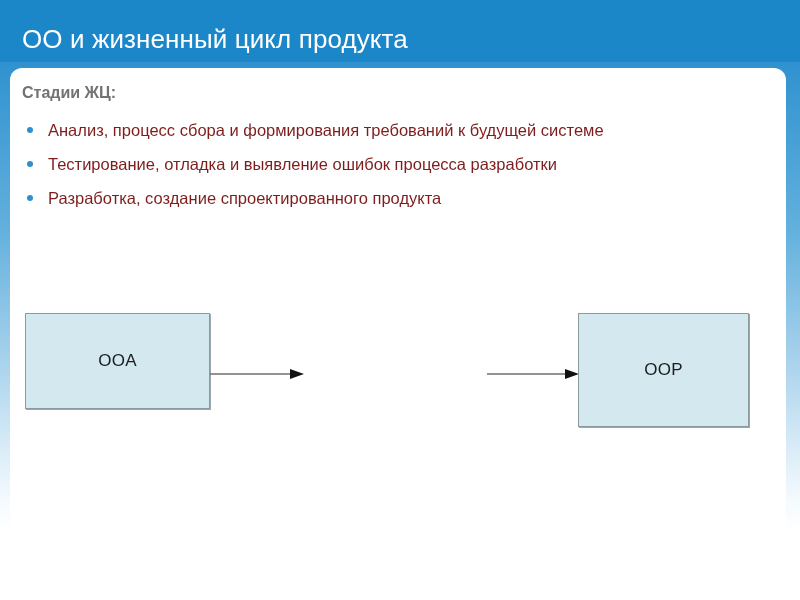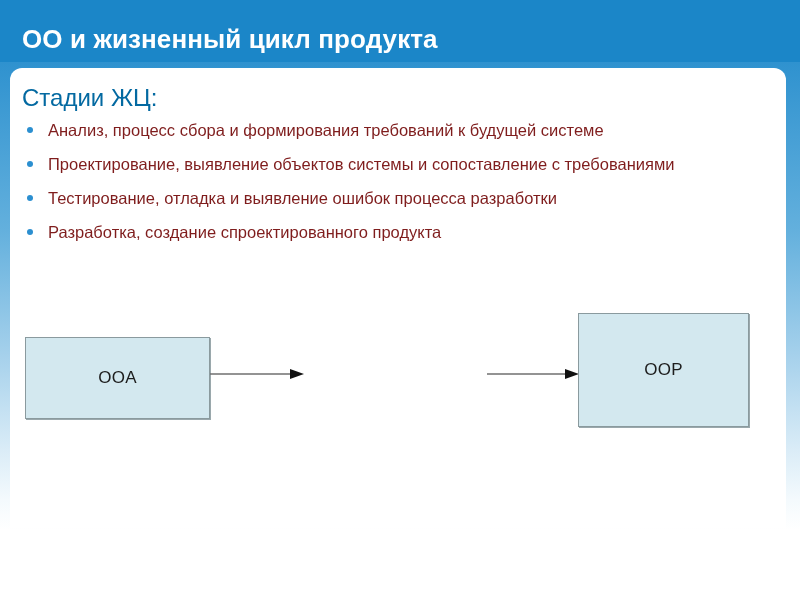--- a/index.html
+++ b/index.html
@@ -37,43 +37,44 @@
     top: 0;
     width: 800px;
     height: 62px;
   }
   .slide-title {
     position: absolute;
     left: 22px;
     top: 24px;
     color: #ffffff;
     font-size: 26px;
-    font-weight: 700;
+    font-weight: 400;
     letter-spacing: 0.1px;
     white-space: nowrap;
   }
 
   
   .content-panel {
     position: absolute;
     left: 10px;
     top: 68px;
     width: 776px;
     height: 460px;
     background: #ffffff;
     border-radius: 12px 12px 0 0;
   }
 
   .panel-heading {
     position: absolute;
     left: 12px;
     top: 16px;
-    font-size: 24px;
-    color: #0369a1;
+    font-size: 16px;
+    color: #737373;
     white-space: nowrap;
+    font-weight: bold;
   }
 
   .bullet-list {
     position: absolute;
     left: 12px;
     top: 50px;
     width: 740px;
     margin: 0;
     padding: 0;
     list-style: none;
@@ -111,21 +112,21 @@
     background: #d3e8ef;
     border: 1px solid #8a9a9e;
     box-shadow: 1px 1px 0 0 #9aa8ac;
     display: flex;
     align-items: center;
     justify-content: center;
     font-size: 17px;
     color: #1d1d1d;
     letter-spacing: 0.3px;
   }
-  #node-ooa { left: 15px;  top: 245px; width: 185px; height: 82px; margin-top: 24px; }
+  #node-ooa { left: 15px;  top: 245px; width: 185px; height: 96px; }
   #node-ood { left: 292px; top: 245px; width: 185px; height: 114px; }
   #node-oop { left: 568px; top: 245px; width: 171px; height: 114px; }
 
   .connector {
     position: absolute;
     top: 298px;
     height: 12px;
   }
   #conn-1 { left: 200px; width: 94px; }
   #conn-2 { left: 477px; width: 92px; }
@@ -149,24 +150,20 @@
   </div>
 
   <div class="content-panel">
 
     <div class="panel-heading">Стадии ЖЦ:</div>
 
     <ul class="bullet-list">
       <li class="bullet-item">
         <span class="bullet-dot"></span>
         <span>Анализ, процесс сбора и формирования требований к будущей системе</span>
-      </li>
-      <li class="bullet-item">
-        <span class="bullet-dot"></span>
-        <span>Проектирование, выявление объектов системы и сопоставление с требованиями</span>
       </li>
       <li class="bullet-item">
         <span class="bullet-dot"></span>
         <span>Тестирование, отладка и выявление ошибок процесса разработки</span>
       </li>
       <li class="bullet-item">
         <span class="bullet-dot"></span>
         <span>Разработка, создание спроектированного продукта</span>
       </li>
     </ul>

